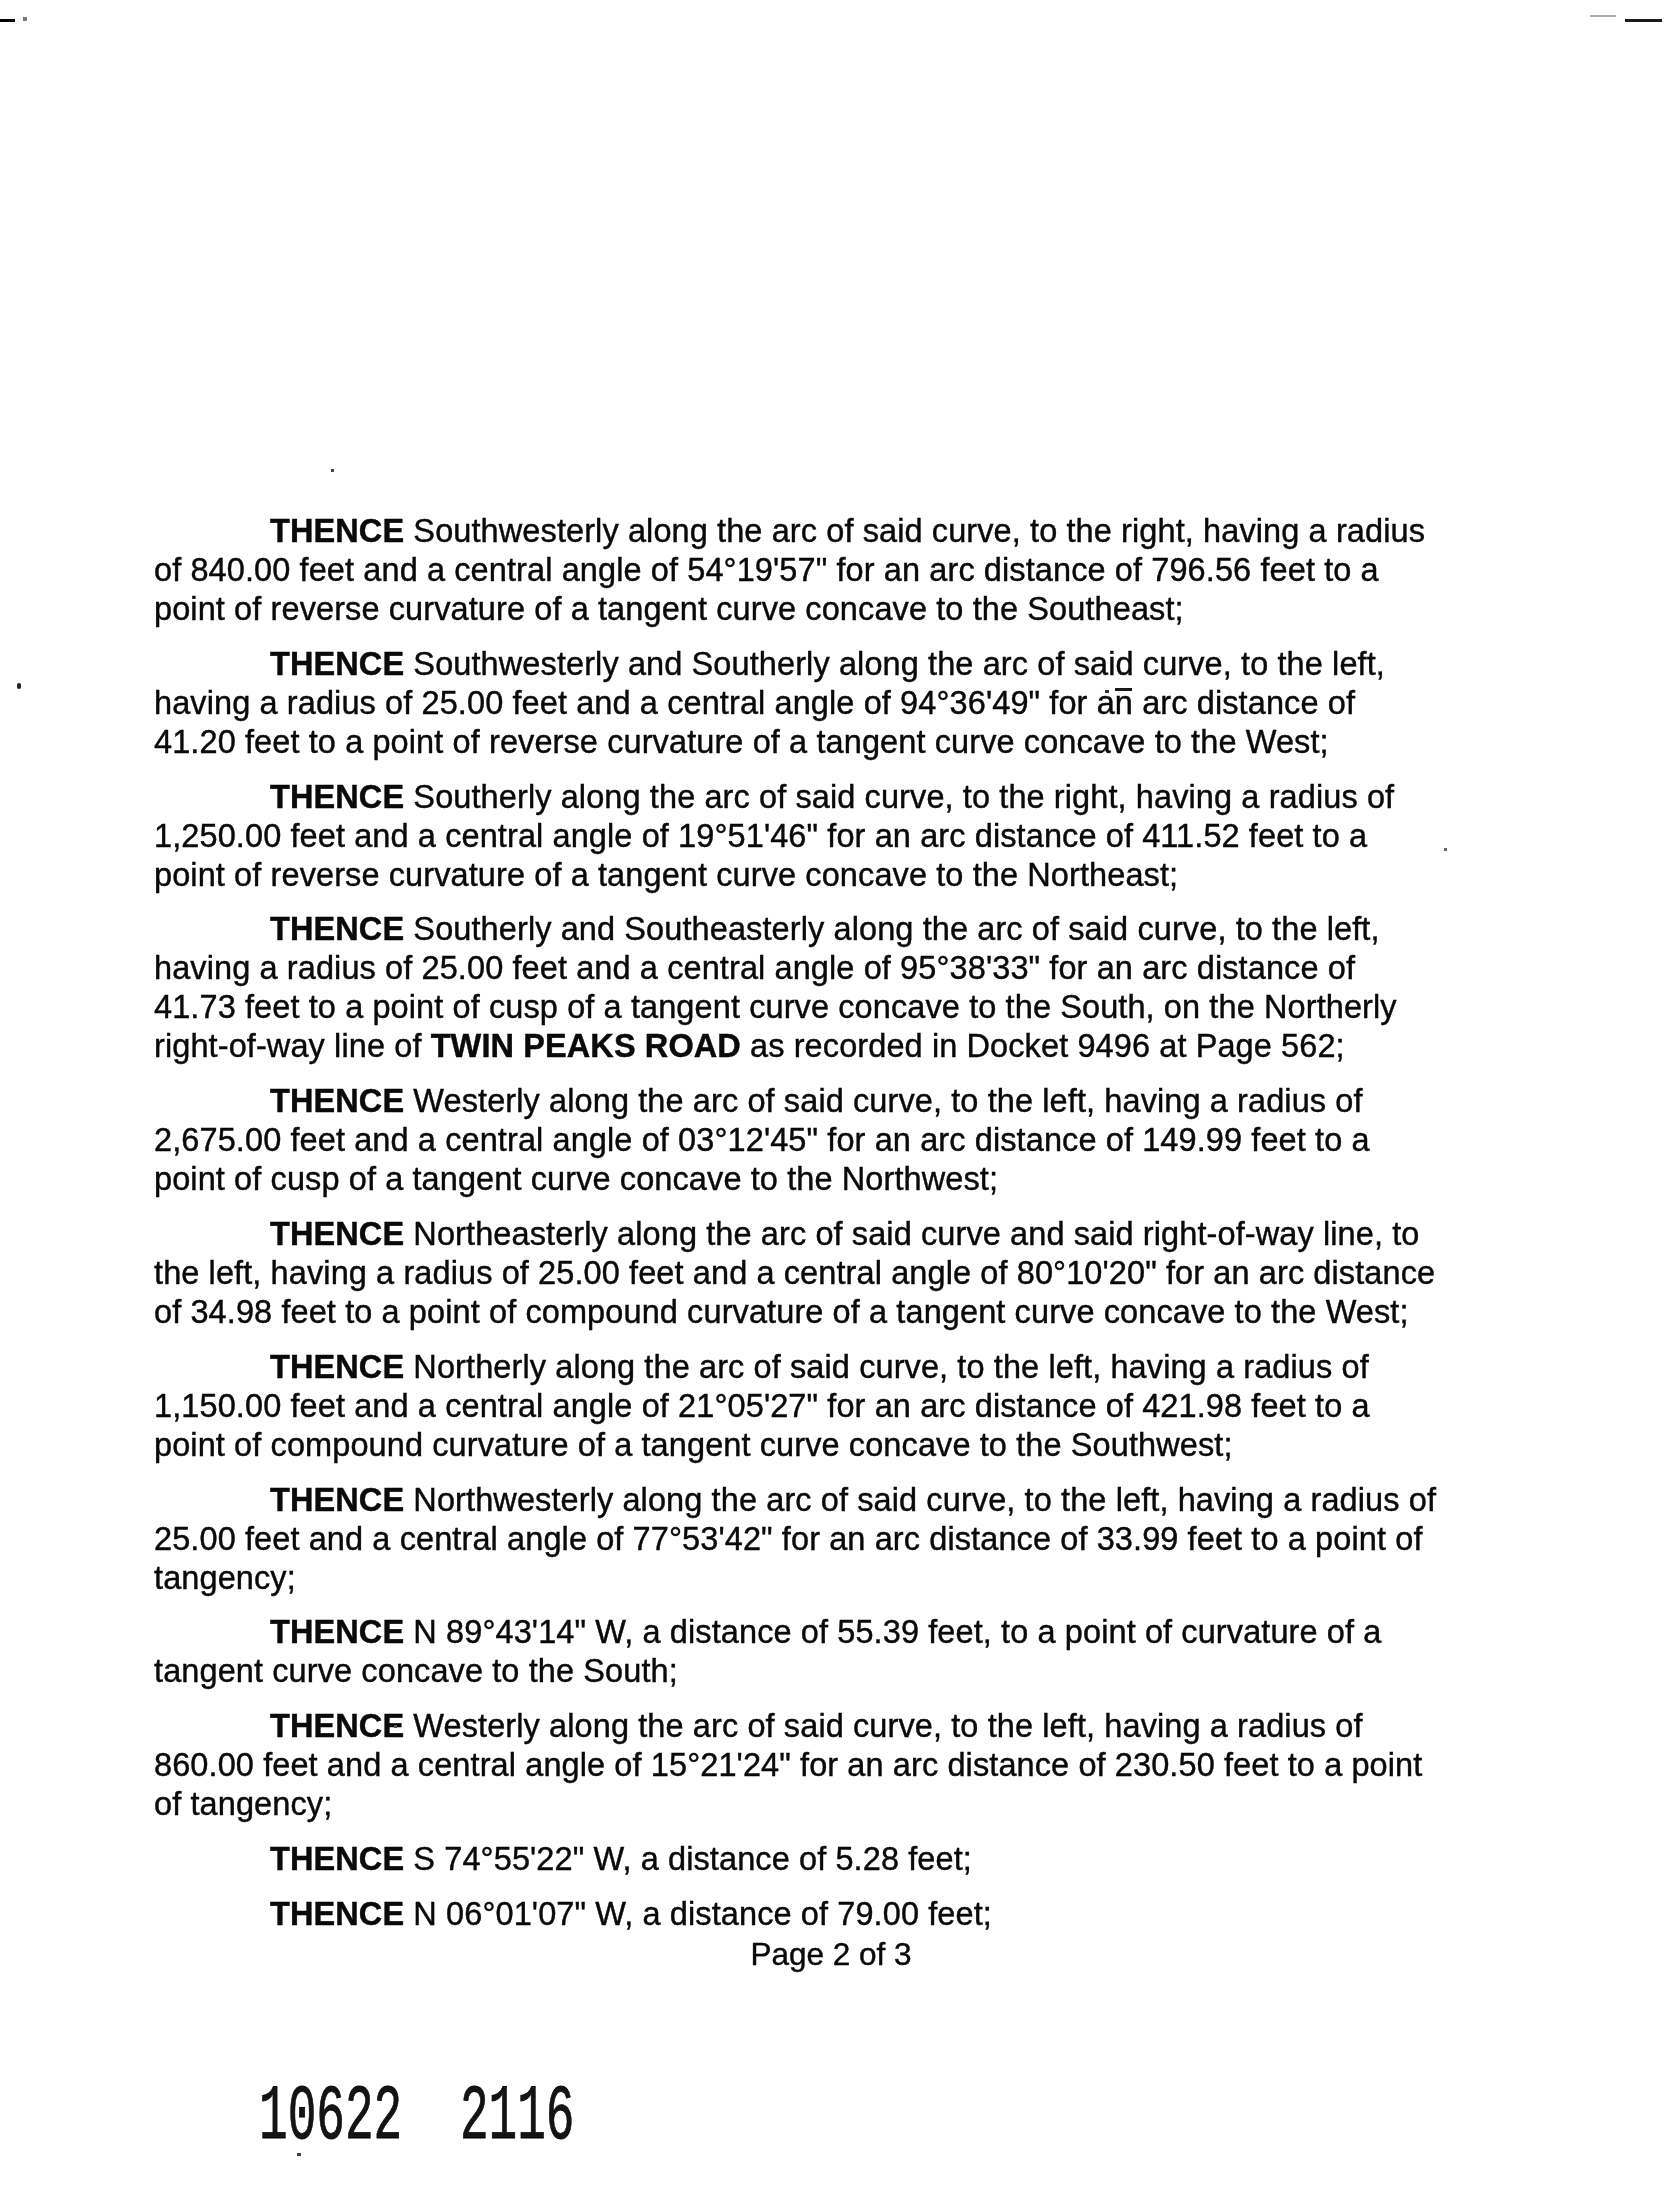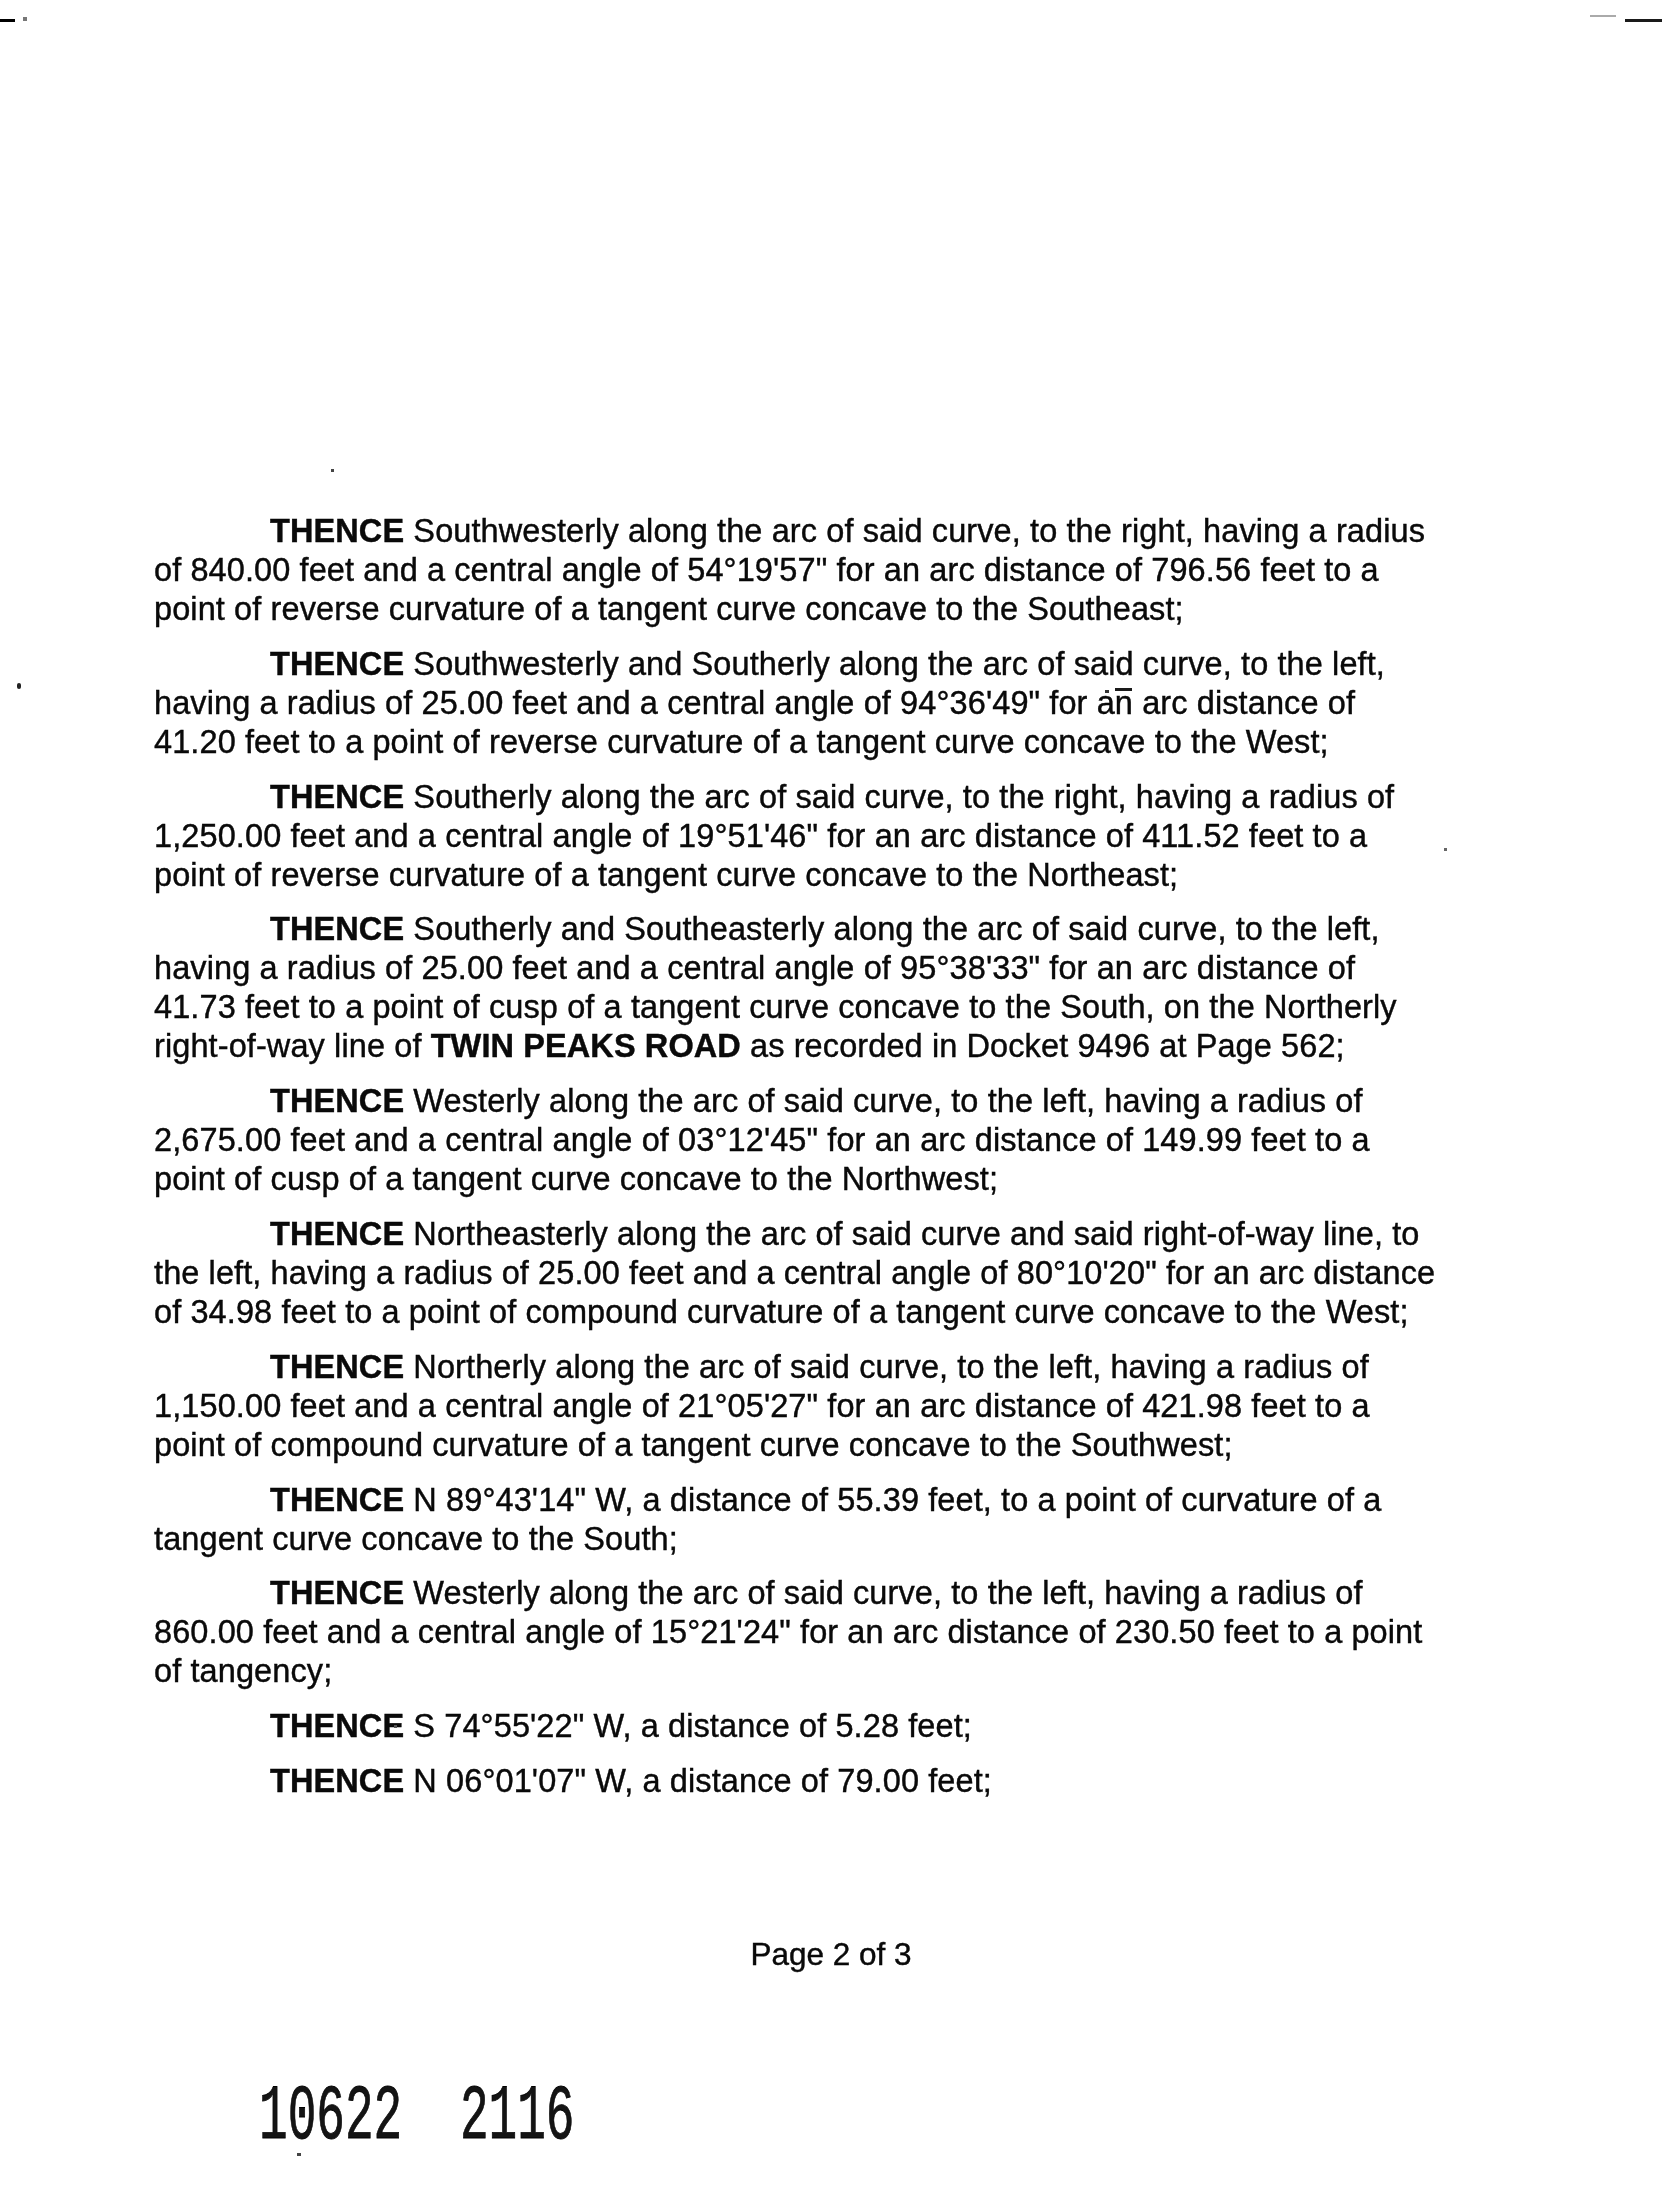--- a/index.html
+++ b/index.html
@@ -89,20 +89,21 @@
     <p class="clause"><span class="kw">THENCE</span><span> Southerly along the arc of said curve, to the right, having a radius of 1,250.00 feet and a central angle of 19°51'46" for an arc distance of 411.52 feet to a point of reverse curvature of a tangent curve concave to the Northeast;</span></p>
 
     <p class="clause"><span class="kw">THENCE</span><span> Southerly and Southeasterly along the arc of said curve, to the left, having a radius of 25.00 feet and a central angle of 95°38'33" for an arc distance of 41.73 feet to a point of cusp of a tangent curve concave to the South, on the Northerly right-of-way line of </span><span class="kw">TWIN PEAKS ROAD</span><span> as recorded in Docket 9496 at Page 562;</span></p>
 
     <p class="clause"><span class="kw">THENCE</span><span> Westerly along the arc of said curve, to the left, having a radius of 2,675.00 feet and a central angle of 03°12'45" for an arc distance of 149.99 feet to a point of cusp of a tangent curve concave to the Northwest;</span></p>
 
     <p class="clause"><span class="kw">THENCE</span><span> Northeasterly along the arc of said curve and said right-of-way line, to the left, having a radius of 25.00 feet and a central angle of 80°10'20" for an arc distance of 34.98 feet to a point of compound curvature of a tangent curve concave to the West;</span></p>
 
     <p class="clause"><span class="kw">THENCE</span><span> Northerly along the arc of said curve, to the left, having a radius of 1,150.00 feet and a central angle of 21°05'27" for an arc distance of 421.98 feet to a point of compound curvature of a tangent curve concave to the Southwest;</span></p>
 
+    <p class="clause"><span class="kw">THENCE</span><span> Northwesterly along the arc of said curve, to the left, having a radius of 25.00 feet and a central angle of 77°53'42" for an arc distance of 33.99 feet to a point of tangency;</span></p>
 
     <p class="clause"><span class="kw">THENCE</span><span> N 89°43'14" W, a distance of 55.39 feet, to a point of curvature of a tangent curve concave to the South;</span></p>
 
     <p class="clause"><span class="kw">THENCE</span><span> Westerly along the arc of said curve, to the left, having a radius of 860.00 feet and a central angle of 15°21'24" for an arc distance of 230.50 feet to a point of tangency;</span></p>
 
     <p class="clause"><span class="kw">THENCE</span><span> S 74°55'22" W, a distance of 5.28 feet;</span></p>
 
     <p class="clause"><span class="kw">THENCE</span><span> N 06°01'07" W, a distance of 79.00 feet;</span></p>
 
   </div>

